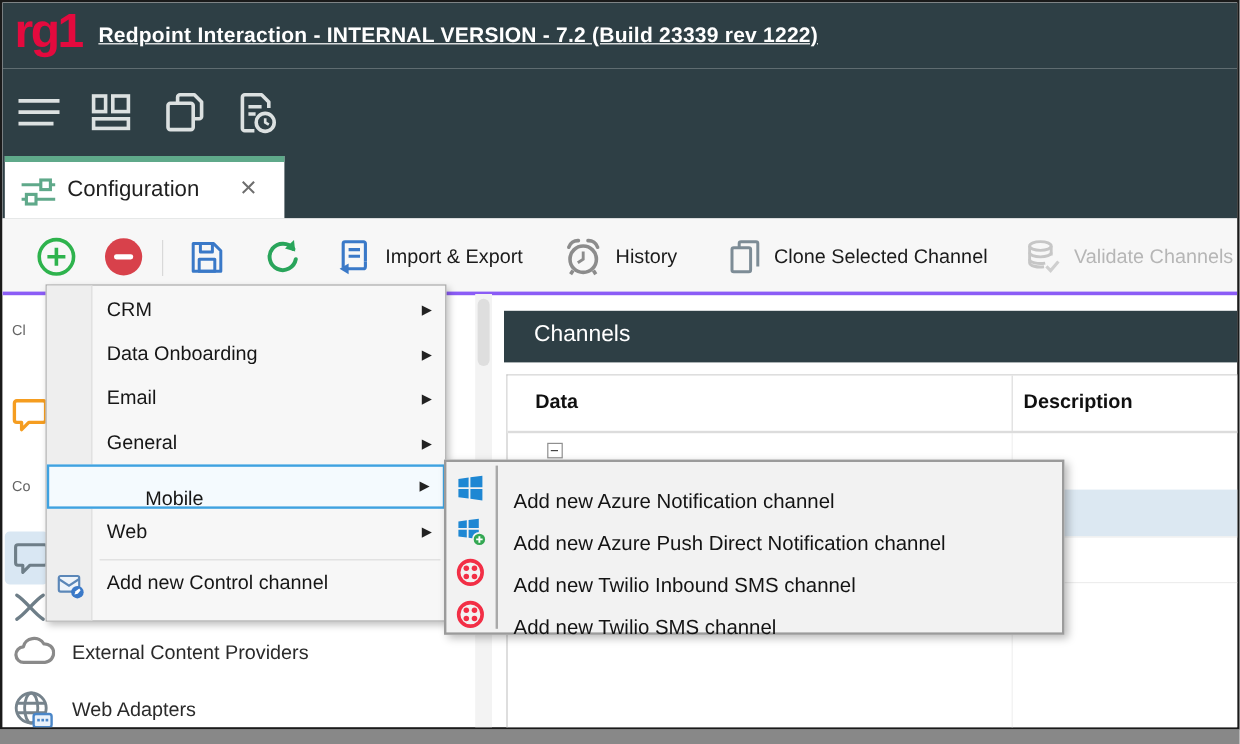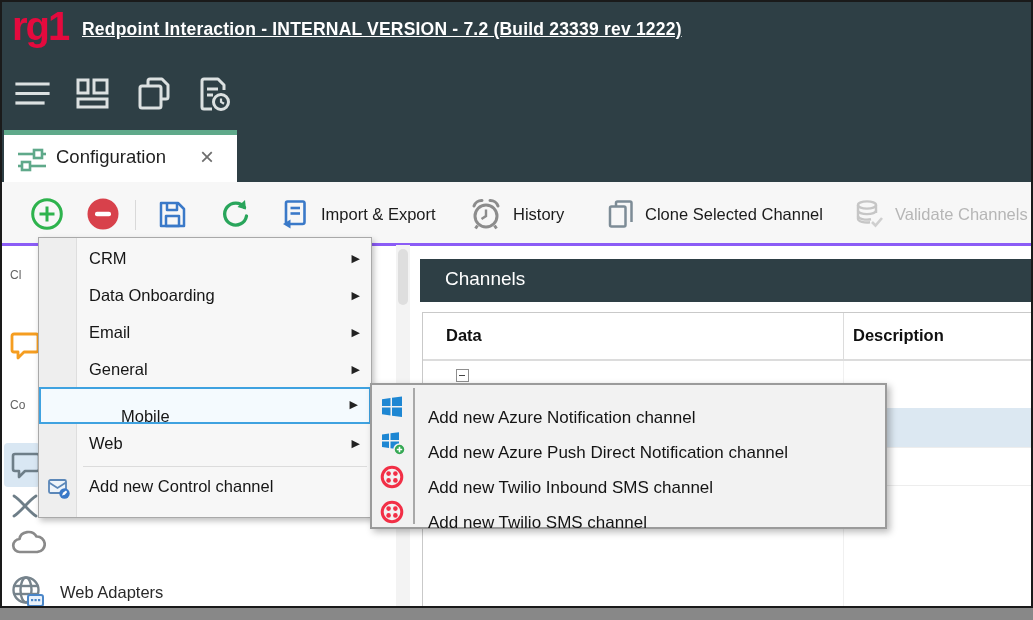--- a/index.html
+++ b/index.html
@@ -227,20 +227,21 @@
   <svg style="position:absolute;left:7px;top:488px" width="32" height="32" viewBox="0 0 32 32">
     <g fill="none" stroke="#6e7e88" stroke-width="2.8" stroke-linecap="round">
       <path d="M5 6 C 12 10, 20 22, 27 26"></path>
       <path d="M27 6 C 20 10, 12 22, 5 26"></path>
     </g>
   </svg>
   <div class="side-item" style="top:522px">
     <svg width="36" height="34" viewBox="0 0 36 34">
       <path d="M10 25 a6.5 6.5 0 0 1 -0.5-13 a9 8 0 0 1 17-2.5 a6 6 0 0 1 1 15.4 z" fill="none" stroke="#8a8a8a" stroke-width="2.7" stroke-linejoin="round"></path>
     </svg>
+    <span class="lbl">External Content Providers</span>
   </div>
   <div class="side-item" style="top:570px">
     <svg width="36" height="36" viewBox="0 0 36 36">
       <g fill="none" stroke="#76838c" stroke-width="2.4">
         <circle cx="16" cy="16" r="12.5"></circle>
         <ellipse cx="16" cy="16" rx="5.5" ry="12.5"></ellipse>
         <line x1="4" y1="12" x2="28" y2="12"></line>
           <line x1="4" y1="20" x2="28" y2="20"></line>
       </g>
       <rect x="18" y="21" width="15" height="11" rx="2" fill="#eaf2fb" stroke="#4a86c8" stroke-width="2"></rect>

